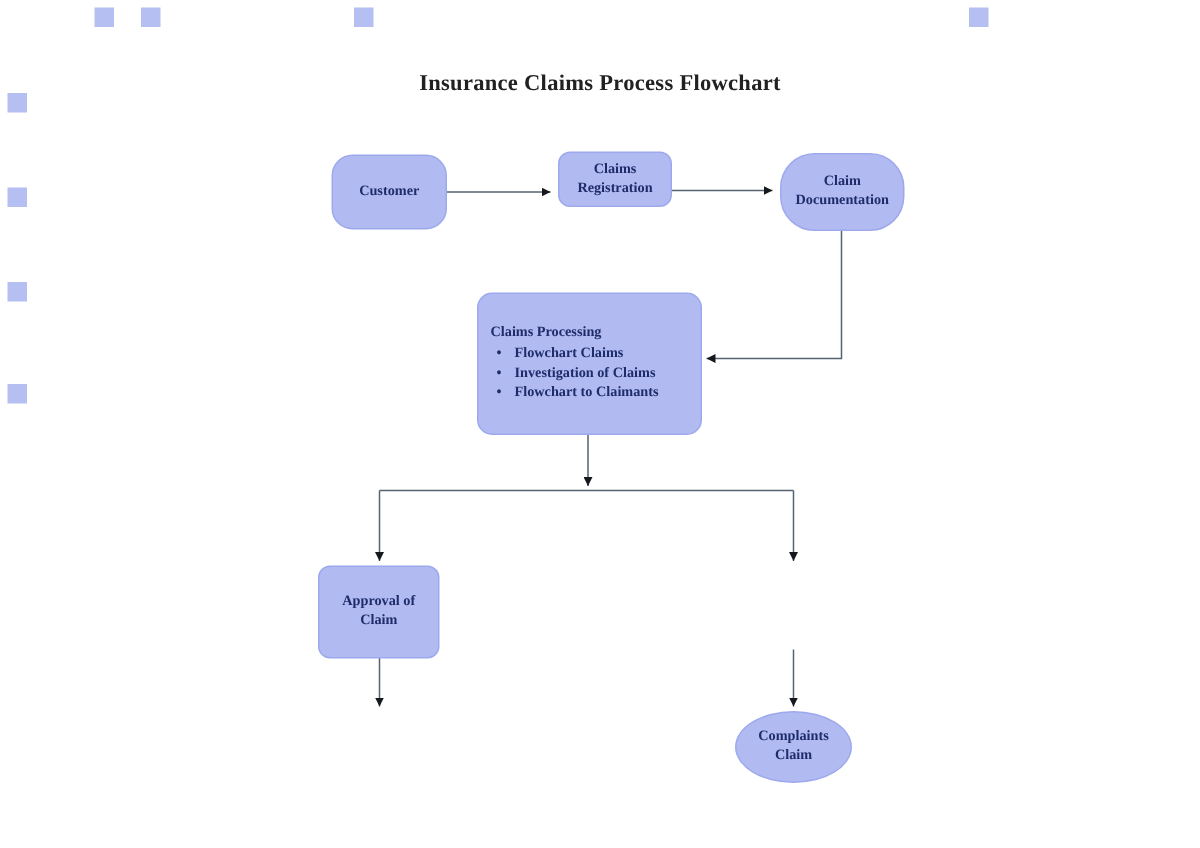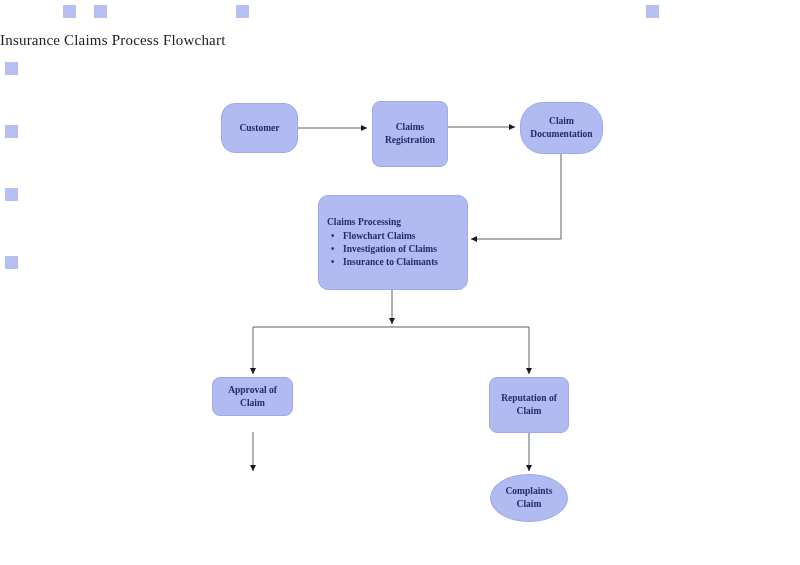--- a/index.html
+++ b/index.html
@@ -6,27 +6,27 @@
   .canvas {
     position: relative;
     width: 800px;
     height: 565px;
     background: var(--canvas_bg, #ffffff);
     overflow: hidden;
     font-family: "Liberation Serif", "DejaVu Serif", serif;
   }
   .title {
     position: absolute;
-    top: 32px;
+    top: 48px;
     left: 0;
     width: 100%;
     margin: 0;
-    text-align: left;
+    text-align: center;
     font-size: 15px;
-    font-weight: normal;
+    font-weight: bold;
     letter-spacing: 0.2px;
     color: var(--title_text, #212121);
   }
   .connectors {
     position: absolute;
     top: 0; left: 0;
     width: 800px; height: 565px;
     pointer-events: none;
   }
   .node {
@@ -98,52 +98,49 @@
       <line x1="529" y1="327" x2="529" y2="374" marker-end="url(#ah)"></line>
       <line x1="253" y1="432" x2="253" y2="471" marker-end="url(#ah)"></line>
       <line x1="529" y1="433" x2="529" y2="471" marker-end="url(#ah)"></line>
     </g>
   </svg>
 
   <div class="node" style="left:221px; top:103px; width:77px; height:50px;border-radius:14px;">
     <span>Customer</span>
   </div>
 
-  <div class="node" style="left:372px; top:101px; width:76px; height:66px;">
+  <div class="node" style="left:372px; top:101px; width:76px; height:37px;">
     <span>Claims Registration</span>
   </div>
 
   <div class="node" style="left:520px; top:102px; width:83px; height:52px;border-radius:23px;">
     <span>Claim Documentation</span>
   </div>
 
   <div class="node processing" style="left:318px; top:195px; width:150px; height:95px;">
     <div class="proc-content">
       <div class="proc-heading">Claims Processing</div>
       <div class="bullet-line">
         <span class="bullet-glyph">•</span>
         <span>Flowchart Claims</span>
       </div>
       <div class="bullet-line">
         <span class="bullet-glyph">•</span>
         <span>Investigation of Claims</span>
       </div>
       <div class="bullet-line">
         <span class="bullet-glyph">•</span>
-        <span>Insurance to Claimants</span>
+        <span>Flowchart to Claimants</span>
       </div>
     </div>
   </div>
 
-  <div class="node" style="left:212px; top:377px; width:81px; height:39px;">
+  <div class="node" style="left:212px; top:377px; width:81px; height:62px;">
     <span>Approval of Claim</span>
   </div>
 
-  <div class="node" style="left:489px; top:377px; width:80px; height:56px;">
-    <span>Reputation of Claim</span>
-  </div>
 
 
   <div class="node ellipse" style="left:490px; top:474px; width:78px; height:48px;">
     <span>Complaints Claim</span>
   </div>
 
 </div>
 
 </body></html>

